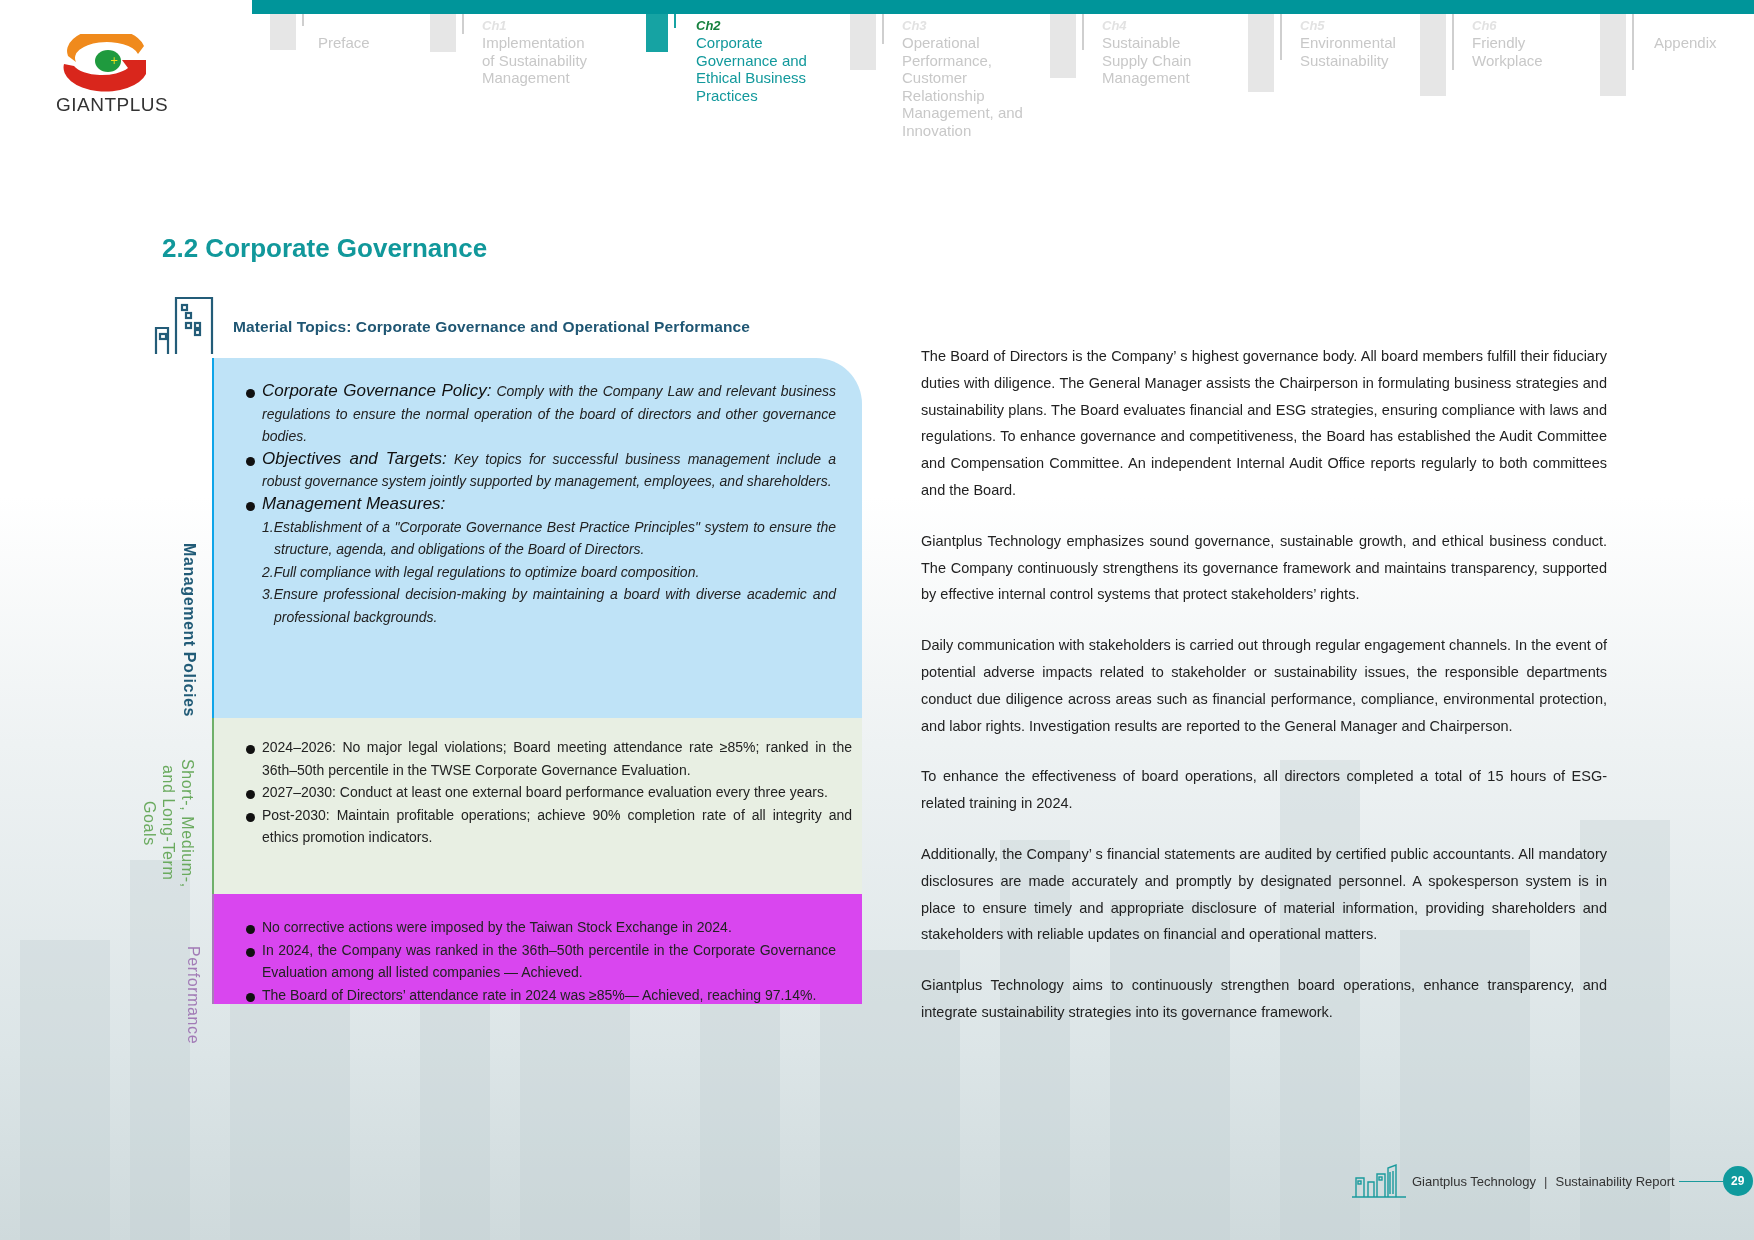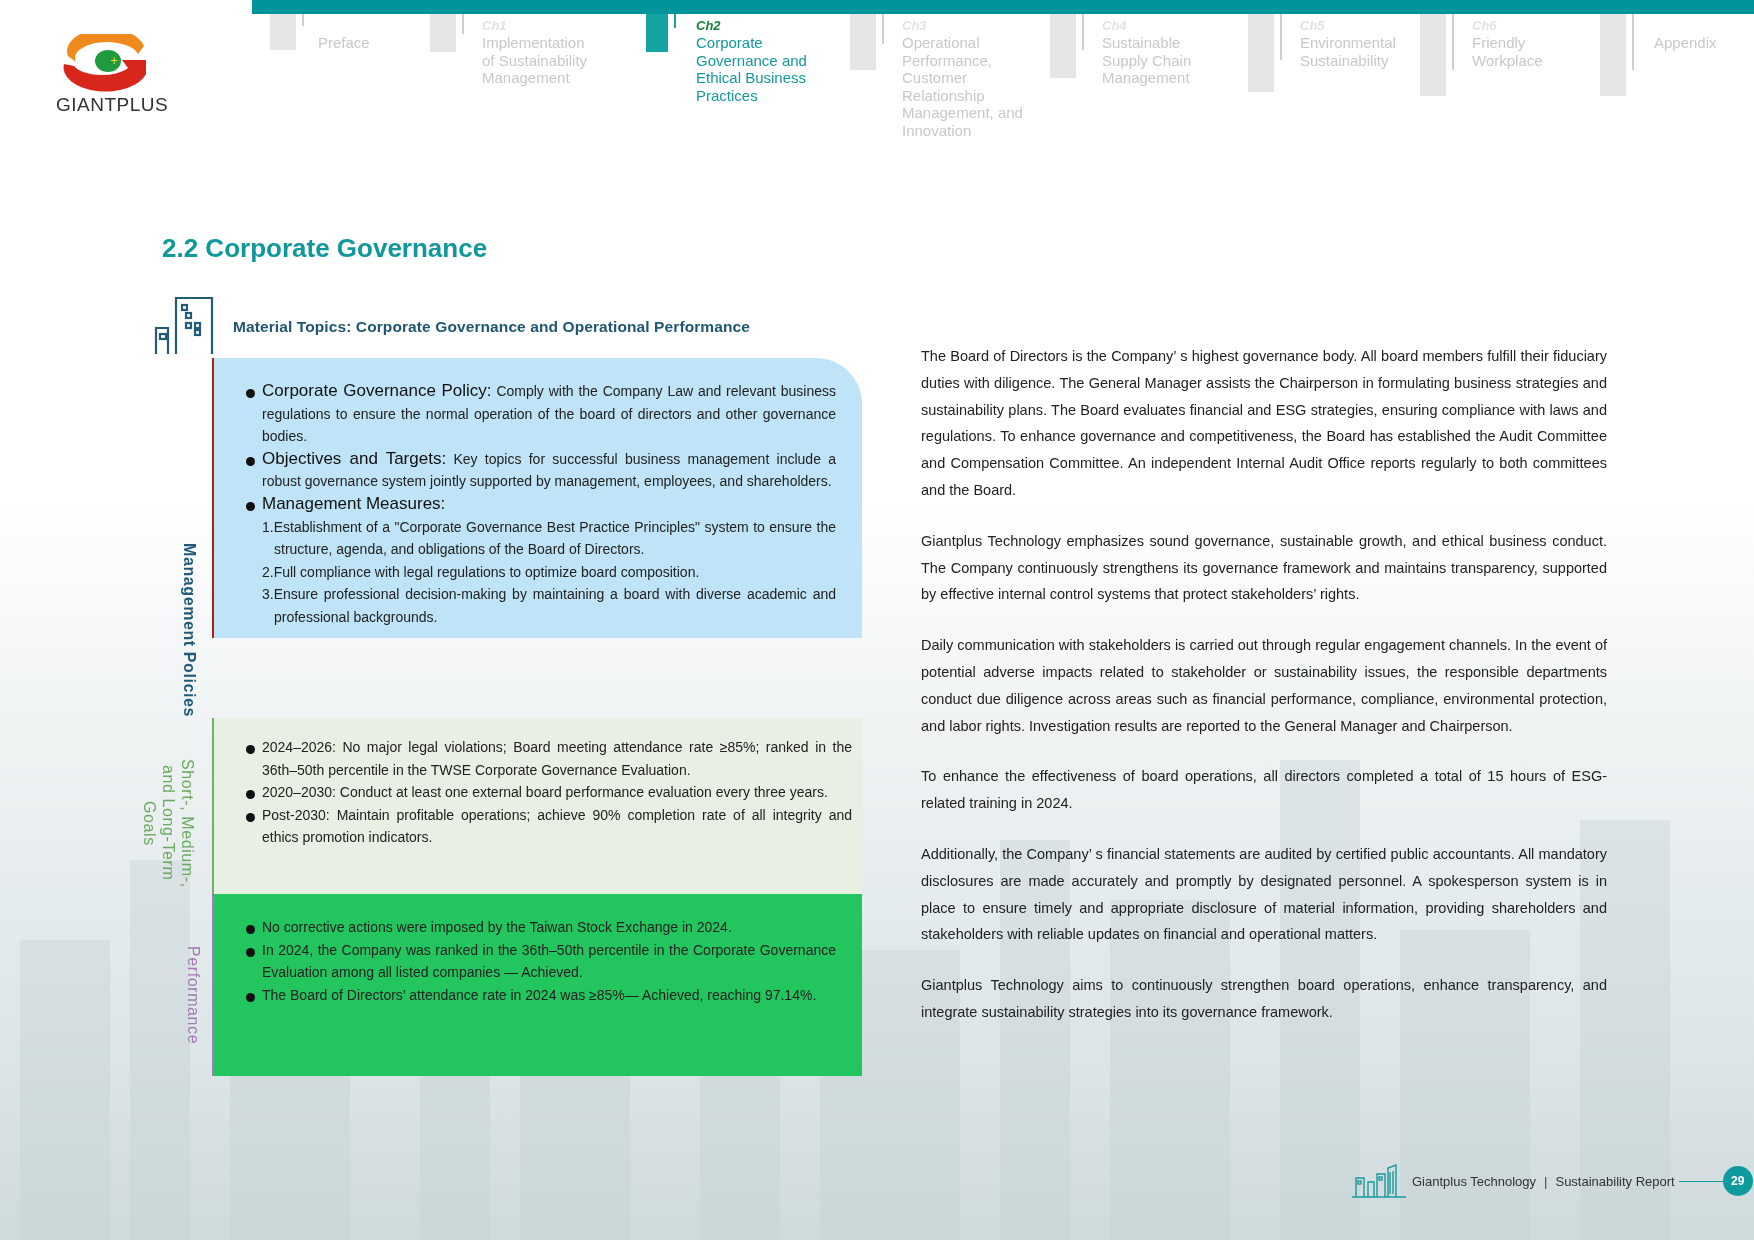--- a/index.html
+++ b/index.html
@@ -31,23 +31,23 @@
   .chapter.active .ch-icon .arrow { background: #16a3a3; }
   .chapter.active .ch-num { color: #15803d; }
   .chapter.active .ch-label { color: #12999c; }
 
   .section-title { position: absolute; left: 154px; top: 233px; font-size: 26px; color: #11989b; z-index: 2; margin-left: 8px; }
 
   .topic-icon { position: absolute; left: 154px; top: 292px; width: 60px; height: 62px; z-index: 2; }
   .topic-header { position: absolute; left: 233px; top: 318px; font-size: 15.5px; color: #1f5673; z-index: 2; letter-spacing: 0.1px; font-weight: bold; }
 
   .panel { position: absolute; left: 212px; width: 650px; z-index: 2; }
-  .panel-policies { top: 358px; height: 280px; background: #bfe3f7; border-top-right-radius: 46px; border-left: 2px solid #b91c1c; }
+  .panel-policies { top: 358px; height: 360px; background: #bfe3f7; border-top-right-radius: 46px; border-left: 2px solid #0ea5e9; font-style: italic; }
   .panel-goals { top: 718px; height: 176px; background: #e8efe3; border-left: 2px solid #6fb06a; }
-  .panel-performance { top: 894px; height: 182px; background: #22c55e; border-left: 2px solid #a87bb8; }
+  .panel-performance { top: 894px; height: 110px; background: #d946ef; border-left: 2px solid #a87bb8; }
 
   .side-label { position: absolute; z-index: 2; writing-mode: vertical-rl; font-size: 16px; letter-spacing: 0.6px; line-height: 19px; text-align: center; }
   .side-policies { left: 180px; top: 540px; height: 180px; color: #215b77; font-weight: bold; }
   .side-goals { left: 140px; top: 748px; height: 150px; color: #6aaa5e; }
   .side-performance { left: 184px; top: 940px; height: 110px; color: #a27bb6; }
 
   ul.items { list-style: none; }
   .panel ul.items { position: absolute; left: 32px; right: 26px; }
   .panel-policies ul.items { top: 22px; }
   .panel-goals ul.items { top: 18px; right: 10px; }
@@ -206,21 +206,21 @@
         <li>2.Full compliance with legal regulations to optimize board composition.</li>
         <li>3.Ensure professional decision-making by maintaining a board with diverse academic and professional backgrounds.</li>
       </ol>
     </li>
   </ul>
 </div>
 
 <div class="panel panel-goals">
   <ul class="items">
     <li class="item">2024–2026: No major legal violations; Board meeting attendance rate ≥85%; ranked in the 36th–50th percentile in the TWSE Corporate Governance Evaluation.</li>
-    <li class="item">2020–2030: Conduct at least one external board performance evaluation every three years.</li>
+    <li class="item">2027–2030: Conduct at least one external board performance evaluation every three years.</li>
     <li class="item">Post-2030: Maintain profitable operations; achieve 90% completion rate of all integrity and ethics promotion indicators.</li>
   </ul>
 </div>
 
 <div class="panel panel-performance">
   <ul class="items">
     <li class="item">No corrective actions were imposed by the Taiwan Stock Exchange in 2024.</li>
     <li class="item">In 2024, the Company was ranked in the 36th–50th percentile in the Corporate Governance Evaluation among all listed companies — Achieved.</li>
     <li class="item">The Board of Directors’  attendance rate in 2024 was ≥85%— Achieved, reaching 97.14%.</li>
   </ul>

